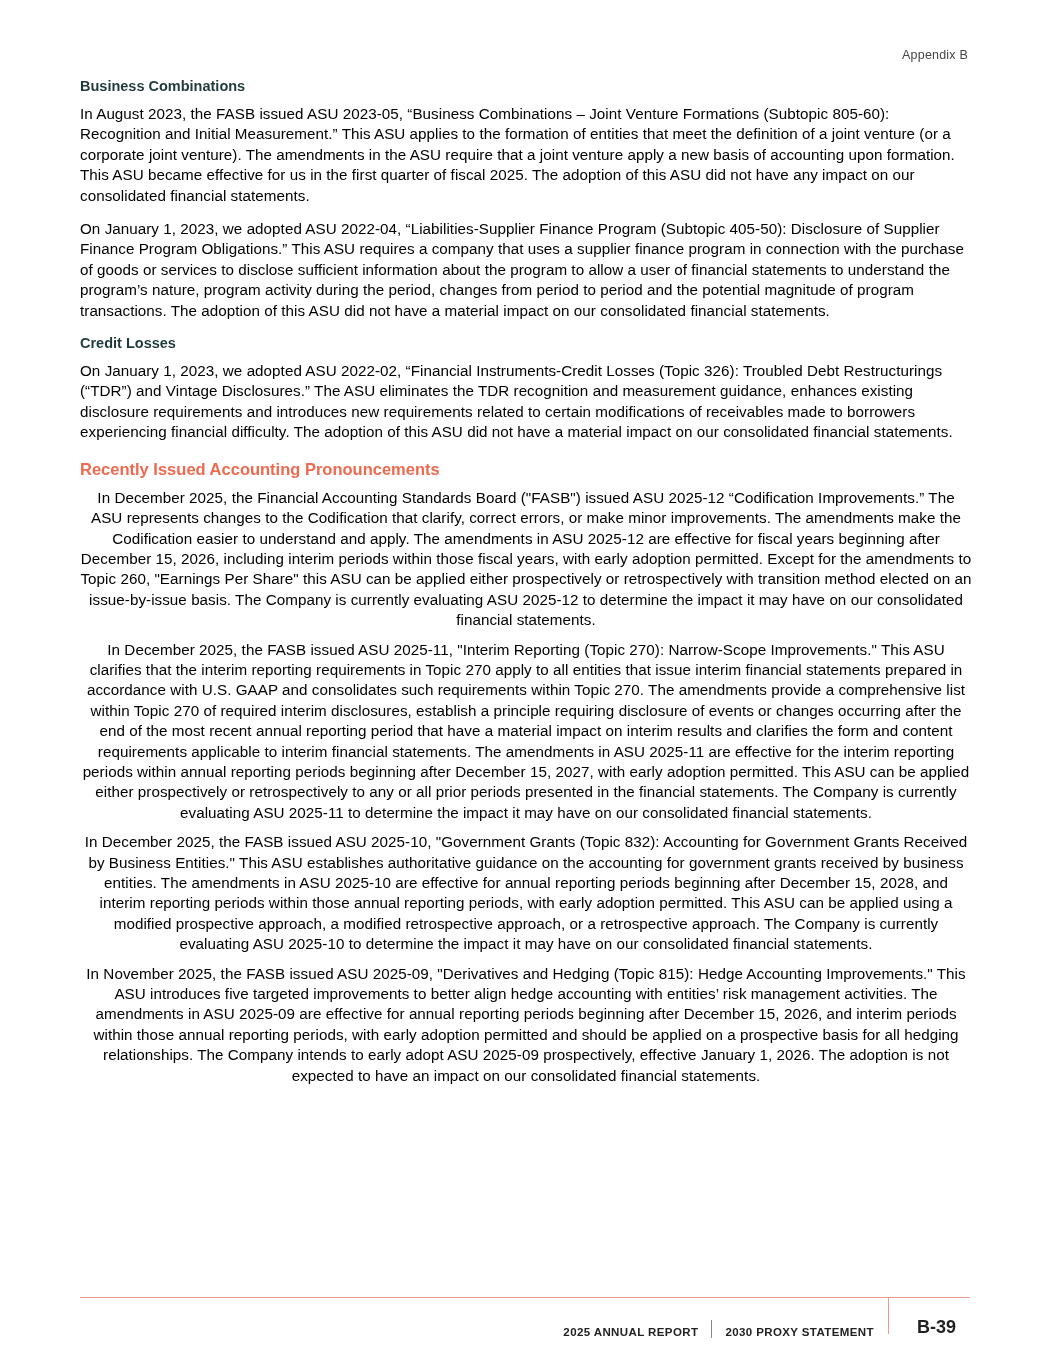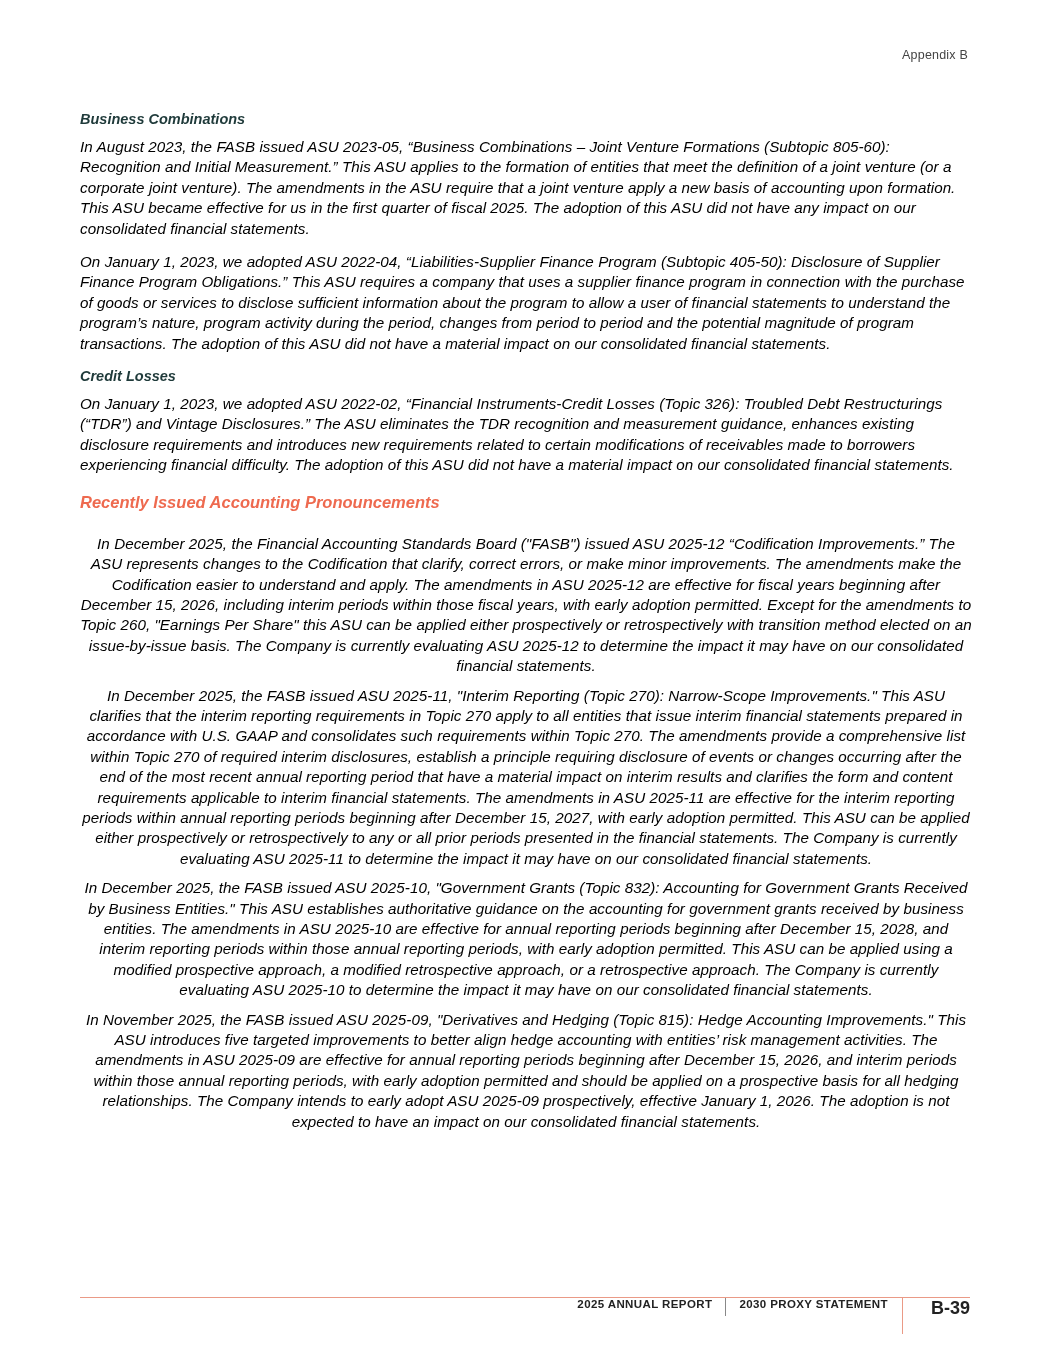--- a/index.html
+++ b/index.html
@@ -6,42 +6,42 @@
   body {
     width: 1048px; height: 1365px; position: relative; overflow: hidden;
     font-family: "Liberation Sans", "DejaVu Sans", sans-serif;
     color: #222222;
   }
   .appendix {
     position: absolute; top: 48px; right: 80px;
     font-size: 12.5px; color: #444; letter-spacing: 0.2px; text-align: right;
   }
   .content {
-    position: absolute; left: 80px; top: 110px; width: 892px; font-style: italic;
+    position: absolute; left: 80px; top: 77px; width: 892px;
   }
   .subhead {
     font-size: 14.5px; font-weight: bold; color: #1f3a3a;
     margin: 0 0 9px 0; line-height: 18px;
   }
   .para {
     font-size: 15.2px; line-height: 20.4px; color: #000000;
     margin: 0 0 13px 0; letter-spacing: 0.05px;
   }
   .para.tight { margin-bottom: 9px; text-align: center; }
   .section-title {
     font-size: 16.5px; font-weight: bold; color: #ee6a4f;
-    margin: 16px 0 22px 0; line-height: 20px;
+    margin: 16px 0 9px 0; line-height: 20px;
   }
   .footer-rule {
     position: absolute; left: 80px; top: 1297px; width: 890px; height: 1px;
     background: #ea9a86;
   }
   .footer {
-    position: absolute; top: 1298px; right: 78px; height: 40px;
-    display: flex; align-items: flex-start;
+    position: absolute; top: 1298px; right: 92px; height: 40px;
+    display: flex; align-items: flex-end;
   }
   .footer .item {
     font-size: 11.5px; font-weight: bold; color: #222; letter-spacing: 0.4px;
   }
   .footer .sep {
     width: 1px; height: 18px; background: #888; margin: 0 13px;
   }
   .footer .vrule {
     width: 1px; height: 36px; background: #ea9a86; margin: 0 16px 0 14px; align-self: flex-start;
   }

